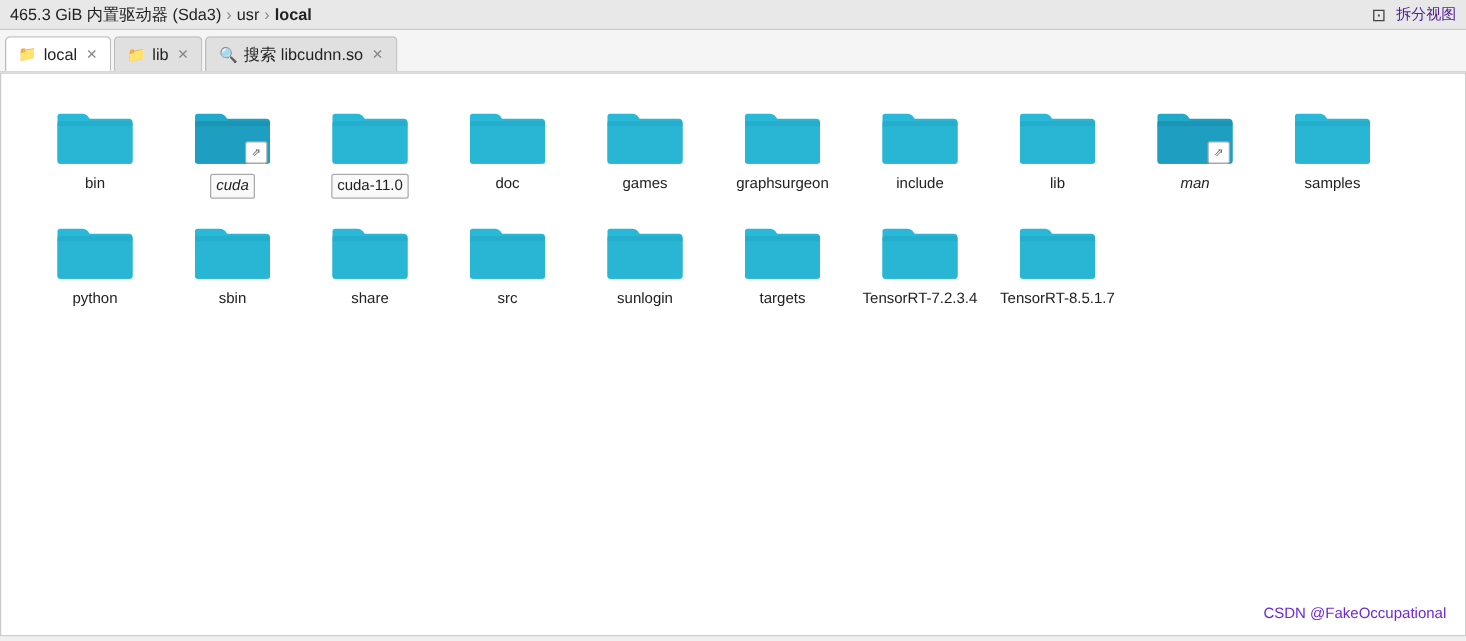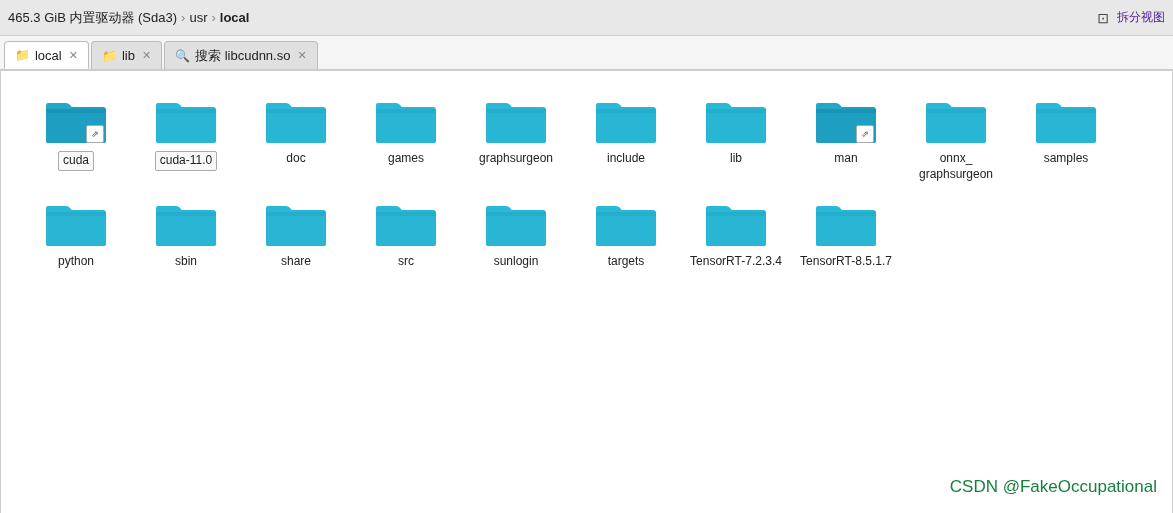--- a/index.html
+++ b/index.html
@@ -14,21 +14,21 @@
     }
 
     
     .top-bar {
       background: #e8e8e8;
       border-bottom: 1px solid #ccc;
       padding: 3px 8px;
       display: flex;
       align-items: center;
       justify-content: space-between;
-      height: 36px;
+      height: 24px;
     }
     .breadcrumb-area {
       display: flex;
       align-items: center;
       gap: 4px;
       font-size: 13px;
     }
     .breadcrumb-sep {
       color: #888;
     }
@@ -125,20 +125,21 @@
     .folder-label {
       font-size: 12px;
       text-align: center;
       color: #222;
       margin-top: 4px;
       max-width: 100px;
       word-break: break-word;
       line-height: 1.3;
     }
     .folder-label.italic {
+      font-style: italic;
     }
     .folder-label.highlighted {
       border: 1px solid #aaa;
       background: #f9f9f9;
       padding: 1px 4px;
       border-radius: 2px;
     }
 
     
     .symlink-badge {
@@ -155,22 +156,22 @@
       justify-content: center;
       font-size: 9px;
       color: #555;
     }
 
     
     .watermark {
       position: fixed;
       bottom: 16px;
       right: 16px;
-      font-size: 17px;
-      color: #15803d;
+      font-size: 12px;
+      color: #6d28d9;
     }
 
     
     .split-view-btn {
       display: flex;
       align-items: center;
       gap: 4px;
       font-size: 12px;
       color: #4c1d95;
       cursor: pointer;
@@ -209,20 +210,35 @@
 
   <div class="tab">
     <span class="tab-icon">🔍</span>
     <span>搜索 libcudnn.so</span>
     <span class="tab-close">✕</span>
   </div>
 </div>
 
 <div class="main-content">
   <div class="folder-grid" id="folder-grid">
+  <div class="folder-item">
+        <div class="folder-icon">
+    <svg class="folder-svg" viewBox="0 0 64 52" xmlns="http://www.w3.org/2000/svg">
+
+      <rect x="2" y="12" width="60" height="36" rx="3" ry="3" fill="#29b6d5"></rect>
+
+      <path d="M2,12 L2,10 Q2,8 4,8 L22,8 Q25,8 27,11 L29,14 L2,14 Z" fill="#2ab8d8"></path>
+
+      <rect x="2" y="14" width="60" height="34" rx="2" ry="2" fill="#29b6d5"></rect>
+
+      <rect x="2" y="14" width="60" height="4" rx="0" fill="#1a9ab8" opacity="0.3"></rect>
+    </svg>
+  </div>
+        <div class="folder-label">bin</div>
+      </div>
       <div class="folder-item">
         <div class="folder-icon">
     <svg class="folder-svg" viewBox="0 0 64 52" xmlns="http://www.w3.org/2000/svg">
 
       <rect x="2" y="12" width="60" height="36" rx="3" ry="3" fill="#1e9ec0"></rect>
 
       <path d="M2,12 L2,10 Q2,8 4,8 L22,8 Q25,8 27,11 L29,14 L2,14 Z" fill="#22a8c8"></path>
 
       <rect x="2" y="14" width="60" height="34" rx="2" ry="2" fill="#1e9ec0"></rect>
 
@@ -342,36 +358,20 @@
 
       <rect x="2" y="12" width="60" height="36" rx="3" ry="3" fill="#29b6d5"></rect>
 
       <path d="M2,12 L2,10 Q2,8 4,8 L22,8 Q25,8 27,11 L29,14 L2,14 Z" fill="#2ab8d8"></path>
 
       <rect x="2" y="14" width="60" height="34" rx="2" ry="2" fill="#29b6d5"></rect>
 
       <rect x="2" y="14" width="60" height="4" rx="0" fill="#1a9ab8" opacity="0.3"></rect>
     </svg>
   </div>
-        <div class="folder-label">onnx_
-graphsurgeon</div>
-      </div>
-      <div class="folder-item">
-        <div class="folder-icon">
-    <svg class="folder-svg" viewBox="0 0 64 52" xmlns="http://www.w3.org/2000/svg">
-
-      <rect x="2" y="12" width="60" height="36" rx="3" ry="3" fill="#29b6d5"></rect>
-
-      <path d="M2,12 L2,10 Q2,8 4,8 L22,8 Q25,8 27,11 L29,14 L2,14 Z" fill="#2ab8d8"></path>
-
-      <rect x="2" y="14" width="60" height="34" rx="2" ry="2" fill="#29b6d5"></rect>
-
-      <rect x="2" y="14" width="60" height="4" rx="0" fill="#1a9ab8" opacity="0.3"></rect>
-    </svg>
-  </div>
         <div class="folder-label">samples</div>
       </div>
       <div class="folder-item">
         <div class="folder-icon">
     <svg class="folder-svg" viewBox="0 0 64 52" xmlns="http://www.w3.org/2000/svg">
 
       <rect x="2" y="12" width="60" height="36" rx="3" ry="3" fill="#29b6d5"></rect>
 
       <path d="M2,12 L2,10 Q2,8 4,8 L22,8 Q25,8 27,11 L29,14 L2,14 Z" fill="#2ab8d8"></path>
 

